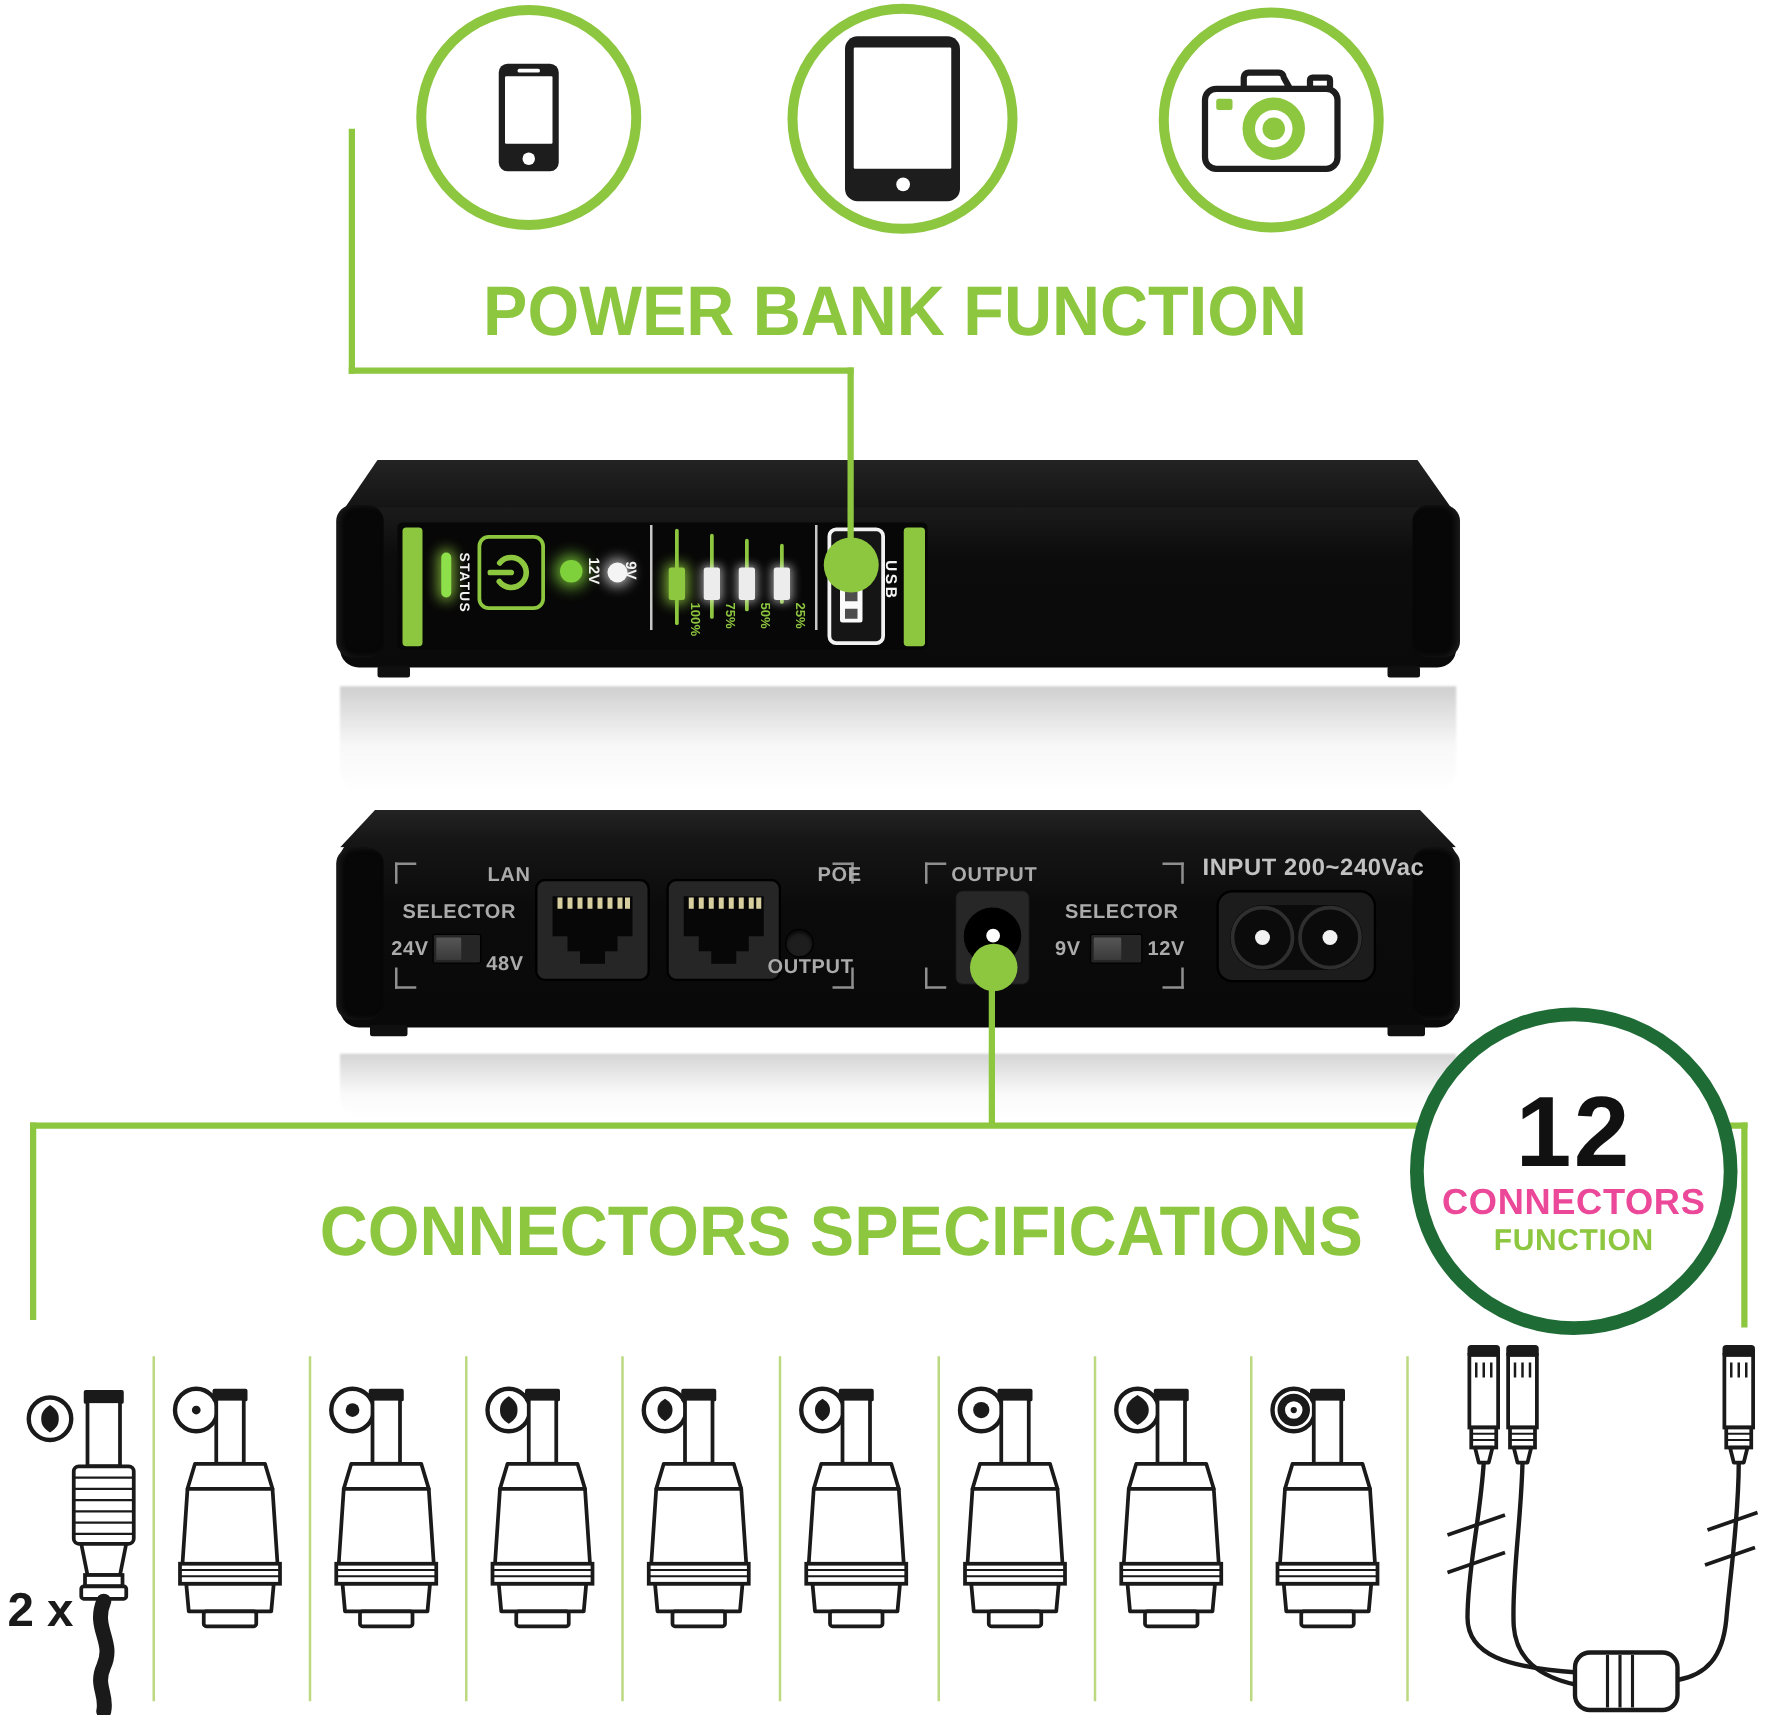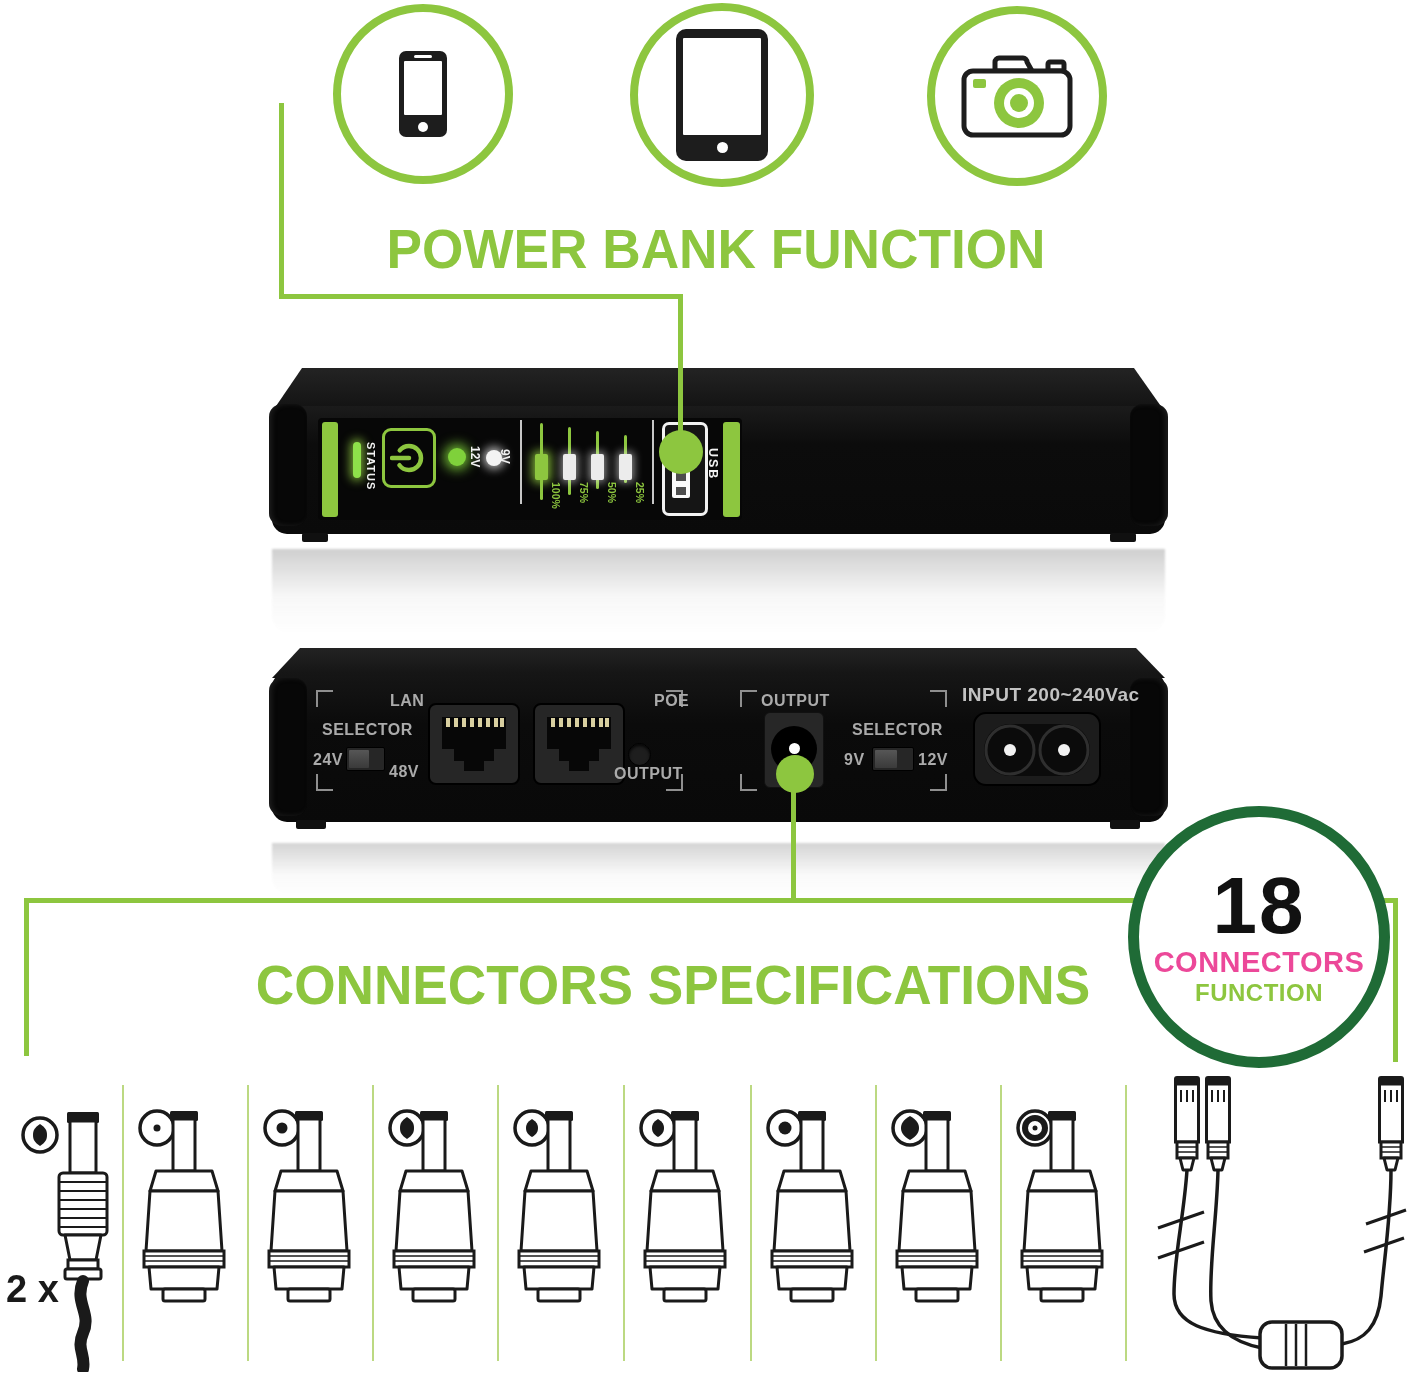--- a/index.html
+++ b/index.html
@@ -237,21 +237,21 @@
   <div class="abs gdot" style="left:776px;top:755px;width:38px;height:38px;z-index:3;"></div>
 
   <div class="reflection" style="left:272px;top:843px;width:893px;height:52px;background:linear-gradient(rgba(45,45,45,.45),rgba(130,130,130,.1) 60%,rgba(255,255,255,0));border-radius:0 0 18px 18px;"></div>
 
   <div class="abs gline" style="left:24px;top:898px;width:1374px;height:5px;z-index:4;"></div>
   <div class="abs gline" style="left:24px;top:898px;width:5px;height:158px;z-index:4;"></div>
   <div class="abs gline" style="left:1393px;top:898px;width:5px;height:164px;z-index:4;"></div>
   <div class="abs heading" style="left:223px;top:952px;width:900px;">CONNECTORS SPECIFICATIONS</div>
 
   <div class="badge" style="left:1128px;top:806px;width:262px;height:262px;">
-    <div class="num">18</div>
+    <div class="num">12</div>
     <div class="l1">CONNECTORS</div>
     <div class="l2">FUNCTION</div>
   </div>
 
   <svg width="0" height="0" style="position:absolute;">
     <defs>
       <g id="plug">
         <rect x="31" y="6" width="28" height="10" rx="1.5" fill="#1a1a1a"></rect>
         <rect x="34" y="14" width="22" height="52" fill="#fff" stroke="#1a1a1a" stroke-width="3"></rect>
         <polygon points="17,66 73,66 79,86 11,86" fill="#fff" stroke="#1a1a1a" stroke-width="3" stroke-linejoin="round"></polygon>

